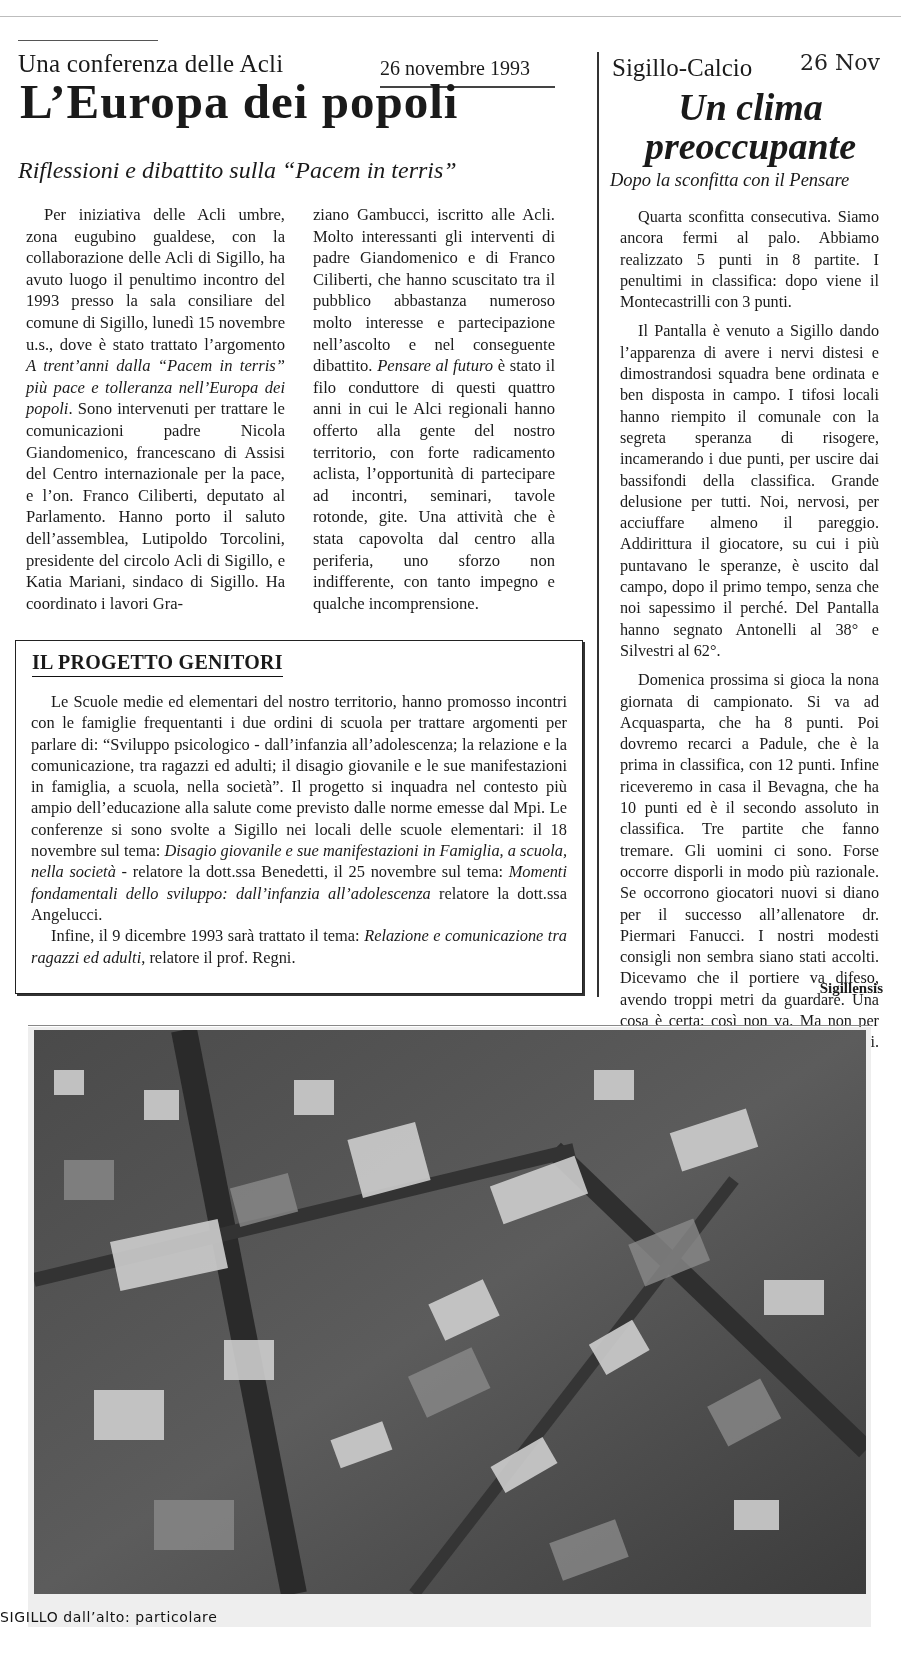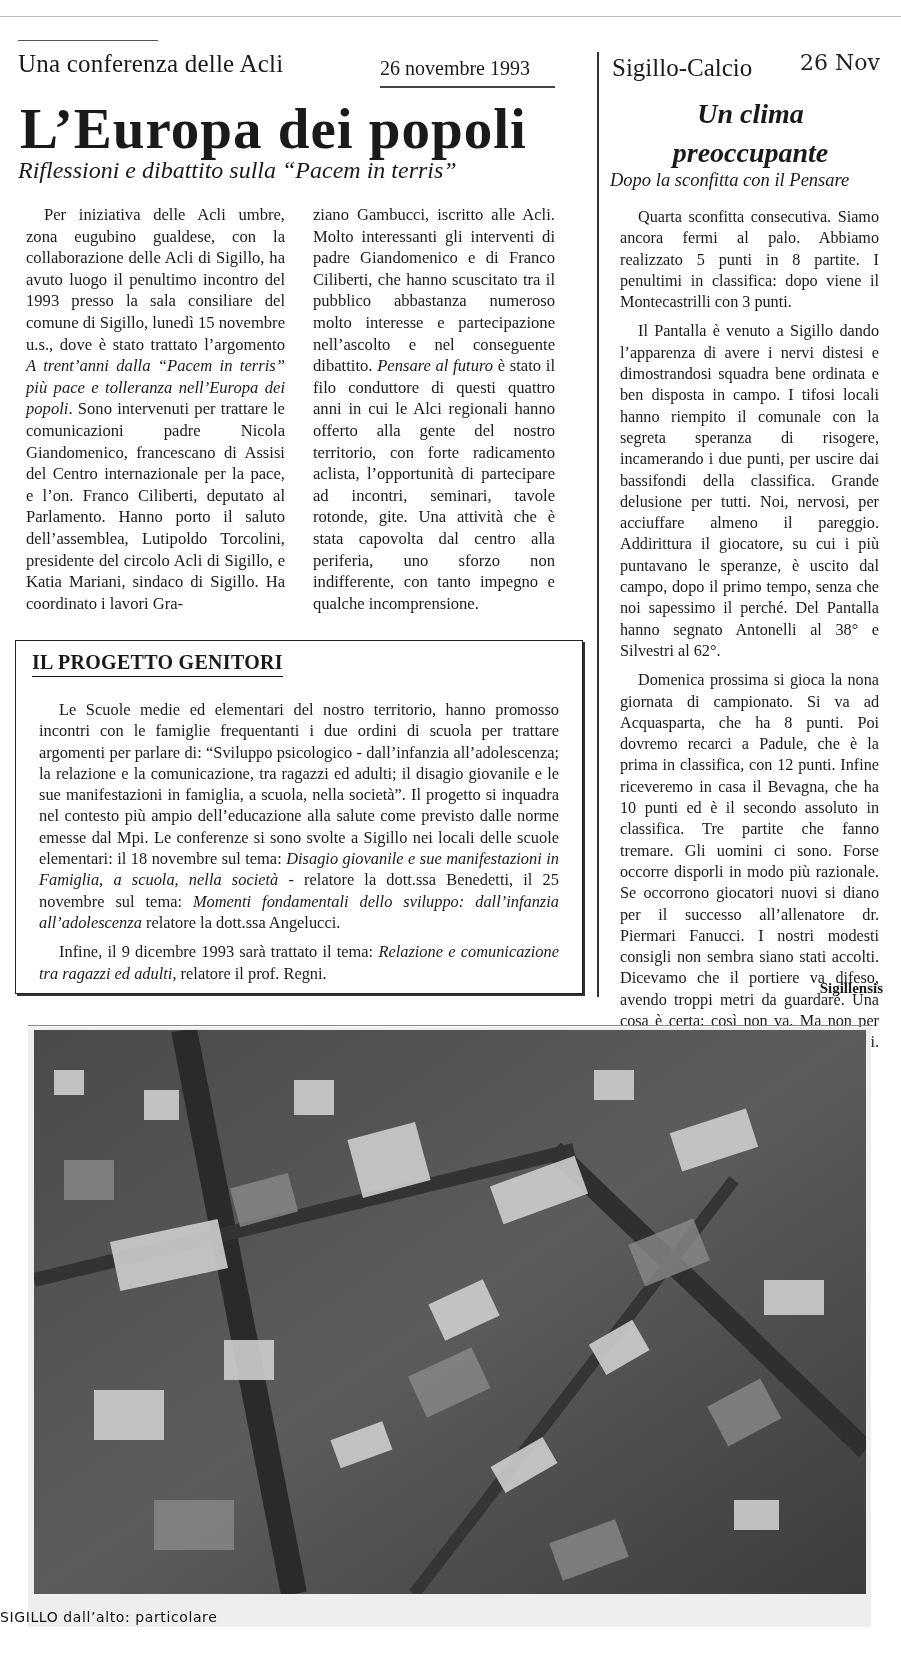--- a/index.html
+++ b/index.html
@@ -7,41 +7,41 @@
       width: 901px; height: 1654px; position: relative; overflow: hidden;
       background: #ffffff; color: #1a1a1a;
       font-family: "Liberation Serif", "DejaVu Serif", serif;
     }
     .topline { position: absolute; left: 0; top: 16px; width: 901px; height: 1px; background: #bdbdbd; }
     .kicker-rule { position: absolute; left: 18px; top: 40px; width: 140px; height: 1px; background: #555; }
 
     .kicker { position: absolute; left: 18px; top: 50px; font-size: 25px; font-weight: normal; letter-spacing: 0.2px; }
     .date { position: absolute; left: 380px; top: 57px; font-size: 20px; }
     .date-rule { position: absolute; left: 380px; top: 86px; width: 175px; height: 2px; background: #444; }
-    .headline { position: absolute; left: 20px; top: 96px; font-size: 57px; font-weight: bold; letter-spacing: 1px; white-space: nowrap; }
+    .headline { position: absolute; left: 20px; top: 73px; font-size: 49px; font-weight: bold; letter-spacing: 1px; white-space: nowrap; }
     .subhead { position: absolute; left: 18px; top: 157px; font-size: 24px; font-style: italic; white-space: nowrap; }
 
     .col { position: absolute; font-size: 16.6px; line-height: 21.6px; text-align: justify; }
     .col p { margin: 8px; text-indent: 18px; }
     .col1 { left: 18px; top: 196px; width: 275px; }
     .col2 { left: 305px; top: 196px; width: 258px; }
 
     .vdivider { position: absolute; left: 597px; top: 52px; width: 1.5px; height: 945px; background: #333; }
 
     .r-kicker { position: absolute; left: 612px; top: 54px; font-size: 25px; white-space: nowrap; }
     .handwriting { position: absolute; left: 800px; top: 50px; font-size: 22px; font-family: "DejaVu Serif", serif; color: #222; }
-    .r-headline { position: absolute; left: 608px; top: 94px; width: 285px; text-align: center; font-size: 28px; line-height: 39px; font-weight: bold; font-style: italic; }
+    .r-headline { position: absolute; left: 608px; top: 88px; width: 285px; text-align: center; font-size: 38px; line-height: 39px; font-weight: bold; font-style: italic; }
     .r-subhead { position: absolute; left: 610px; top: 170px; font-size: 18.5px; font-style: italic; white-space: nowrap; }
     .col3 { left: 612px; top: 199px; width: 275px; font-size: 16.2px; line-height: 21.3px; }
     .signature { position: absolute; right: 18px; top: 980px; font-size: 15px; font-weight: bold; }
 
     .box { position: absolute; left: 15px; top: 640px; width: 566px; height: 352px; border: 1.5px solid #222; box-shadow: 2px 2px 0 #333; }
     .box-title { position: absolute; left: 16px; top: 10px; font-size: 20px; font-weight: bold; letter-spacing: 0.3px; border-bottom: 1.5px solid #111; padding-bottom: 2px; }
     .box-body { position: absolute; left: 15px; top: 50px; width: 536px; font-size: 16.4px; line-height: 21.3px; text-align: justify; }
-    .box-body p { margin: 8px; text-indent: 20px; }
+    .box-body p { margin: 0; text-indent: 20px; }
 
     .photo-frame { position: absolute; left: 28px; top: 1027px; width: 843px; height: 600px; background: #eeeeee; }
     .photo-topline { position: absolute; left: 28px; top: 1025px; width: 843px; height: 1px; background: #888; }
     .photo { position: absolute; left: 34px; top: 1030px; width: 832px; height: 564px; overflow: hidden; background: #3a3a3a; }
     .caption { position: absolute; left: 0; width: 901px; top: 1609px; text-align: left; font-family: "DejaVu Sans", sans-serif; font-size: 14px; letter-spacing: 0.6px; color: #111; }
     i { font-style: italic; }
   </style>
 </head>
 <body>
 

